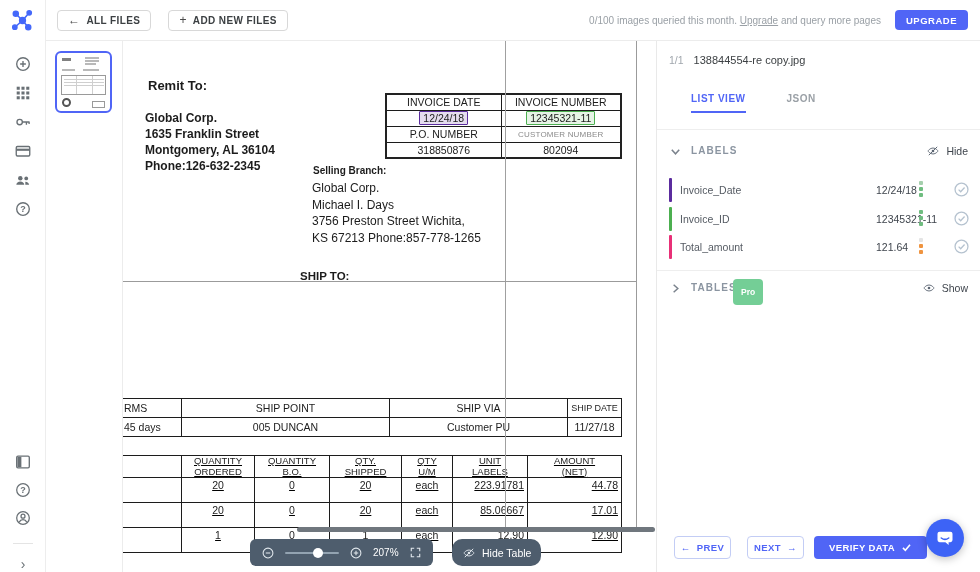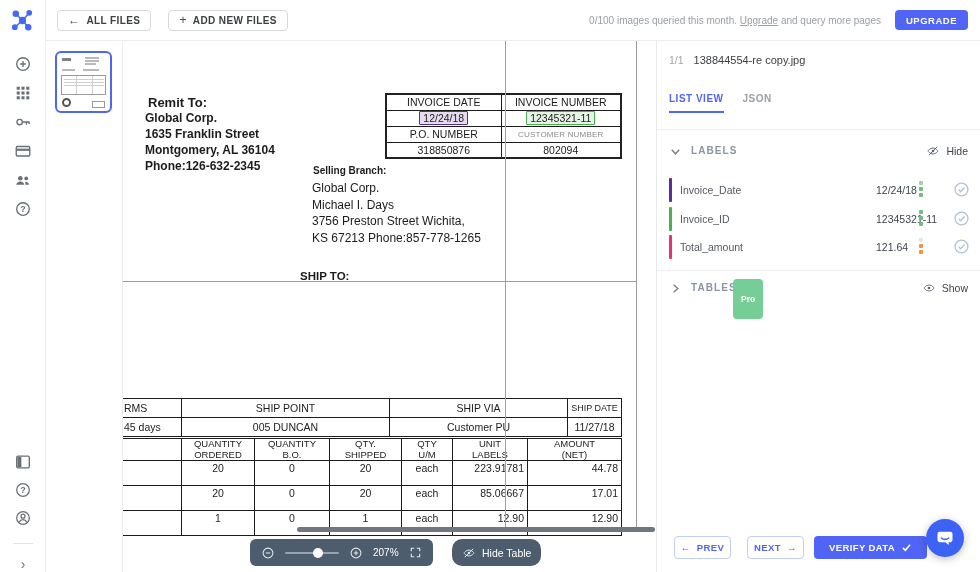--- a/index.html
+++ b/index.html
@@ -38,21 +38,21 @@
   .tk { position:absolute; background:#b9b9b9; }
 
   
   .canvas { position:absolute; left:123px; top:41px; width:532px; height:531px; background:#fff;
     overflow:hidden; z-index:1; }
   .page { position:absolute; left:0; top:0; width:514px; height:487px; background:#fff;
     border-right:1px solid #9b9b9b; }
   .doc { position:absolute; color:#1c1c1c; }
   .doc-b { font-weight:700; }
   .doc-line { white-space:pre; }
-  .remit-head { left:25px; top:54px; font-size:13px;text-align:center; }
+  .remit-head { left:25px; top:37px; font-size:13px;text-align:center; }
   .remit-lines { left:22px; top:69px; font-size:12px; line-height:16px; }
   .sell-head { left:190px; top:124px; font-size:10px; }
   .sell-lines { left:189px; top:139px; font-size:12px; line-height:16.5px; font-weight:400; }
   .shipto-head { left:177px; top:229px; font-size:11.5px; text-decoration:underline; }
   .shipto-lines { left:177px; top:248px; font-size:12.5px; line-height:16px; font-weight:400; }
 
   table.scan { border-collapse:collapse; table-layout:fixed; position:absolute; }
   table.scan td, table.scan th { border:1px solid #1c1c1c; font-weight:400; text-align:center;
     overflow:hidden; color:#1c1c1c; }
   .info-table { left:262px; top:52px; width:237px; border:2px solid #222; }
@@ -60,21 +60,21 @@
   .cust-h { font-size:8px !important; color:#8a8a8a !important; letter-spacing:.2px; }
   .hl { display:inline-block; padding:0 3px; line-height:12px; border-radius:1px; }
   .hl-purple { border:1.5px solid #5b2c9e; background:rgba(91,44,158,.16); }
   .hl-green { border:1.5px solid #4caf50; background:rgba(76,175,80,.14); }
 
   .terms-table { left:-1px; top:357px; width:499px; border:1.5px solid #222; }
   .terms-table th, .terms-table td { height:19px; font-size:10.5px;margin-top:27px; }
   .terms-table th:first-child, .terms-table td:first-child { text-align:left; padding-left:1px; }
   .terms-table th:last-child { font-size:9px; }
 
-  .items-table { left:-1px; top:397px; width:499px; border:1.5px solid #222; }
+  .items-table { left:-1px; top:414px; width:499px; border:1.5px solid #222;text-decoration:underline; }
   .items-table th { height:21px; font-size:9.5px; line-height:10.5px; white-space:pre-line;
     border-bottom:1.5px solid #222; }
   .items-table td { height:25px; font-size:10.5px; vertical-align:top; padding-top:1px;
     border-top:none; border-bottom:none; }
   .items-table .num-r { text-align:right; padding-right:3px; }
 
   .crosshair-v { position:absolute; left:505px; top:41px; width:1px; height:487px;
     background:#a0a0a0; z-index:5; }
   .crosshair-h { position:absolute; left:110px; top:281px; width:527px; height:1px;
     background:#9b9b9b; z-index:5; }
@@ -93,41 +93,41 @@
     display:flex; align-items:center; gap:6px; padding:0 10px; color:#fff; font-size:10.5px;
     cursor:pointer; z-index:40; border:none; }
 
   
   .panel { position:absolute; left:656px; top:41px; width:324px; height:531px; background:#fff;
     border-left:1px solid #e9e9e9; z-index:20; }
   .file-row { position:absolute; left:12px; top:13px; display:flex; gap:10px; align-items:center; }
   .page-ind { font-size:10.5px; color:#a0a6ad; }
   .fname { font-size:11px; color:#3c4043; }
   .tabs { position:absolute; left:12px; top:52px; display:flex; gap:19px; }
-  .tab { font-size:10px; font-weight:700; letter-spacing:.5px; padding-bottom:7px; cursor:pointer; }
+  .tab { font-size:10px; font-weight:700; letter-spacing:.5px; padding-bottom:7px; cursor:pointer;margin-left:22px; }
   .tab-active { color:#5065f6; border-bottom:2px solid #5065f6; }
   .tab-idle { color:#9aa0a6; }
   .pdiv { position:absolute; left:0; width:324px; border-top:1px solid #eeeeee; }
   .sec-head { position:absolute; left:0; width:324px; height:16px; }
   .sec-title { position:absolute; left:34px; top:1px; font-size:10px; font-weight:600;
     color:#8b95a1; letter-spacing:1.1px; }
   .sec-chev { position:absolute; left:12px; top:1px; width:13px; height:13px; cursor:pointer; }
   .sec-right { position:absolute; right:13px; top:0; display:flex; align-items:center; gap:6px;
     cursor:pointer; }
   .sec-right span { font-size:10.5px; color:#3f454d; }
   .lrow { position:absolute; left:12px; width:300px; height:26px; cursor:pointer; }
   .lbar { position:absolute; left:0; top:1px; width:3px; height:24px; border-radius:1px; }
   .lname { position:absolute; left:11px; top:7px; font-size:10.5px; color:#555b63; }
   .lval { position:absolute; left:207px; top:7px; font-size:10.5px; color:#3f454d; }
   .ldots { position:absolute; left:250px; top:4px; display:flex; flex-direction:column; gap:2px;
     cursor:pointer; }
   .ldots i { width:4px; height:4px; border-radius:1px; display:block; }
   .lcheck { position:absolute; left:284px; top:4px; width:17px; height:17px; cursor:pointer; }
   .pro-badge { position:absolute; left:76px; top:-2px; color:#fff; font-size:8.5px; font-weight:700;
-    padding:15px 8px; border-radius:4px; }
+    padding:8px 8px; border-radius:4px; }
   .nav { position:absolute; left:17px; top:495px; display:flex; align-items:center; }
   .nav-btn { height:23px; border-radius:4px; font-size:9.5px; font-weight:700; letter-spacing:.4px;
     display:inline-flex; align-items:center; justify-content:center; gap:6px; cursor:pointer; }
   .nav-ghost { background:#fff; border:1px solid #c3cdf5; color:#5065f6; width:57px; }
   .nav-fill { border:none; color:#fff; width:113px; margin-left:10px; }
   .chat { position:absolute; left:926px; top:519px; width:38px; height:38px; border-radius:50%;
     z-index:50; display:flex; align-items:center; justify-content:center; cursor:pointer;
     box-shadow:0 2px 8px rgba(0,0,0,.25); }
 </style>
 </head>

